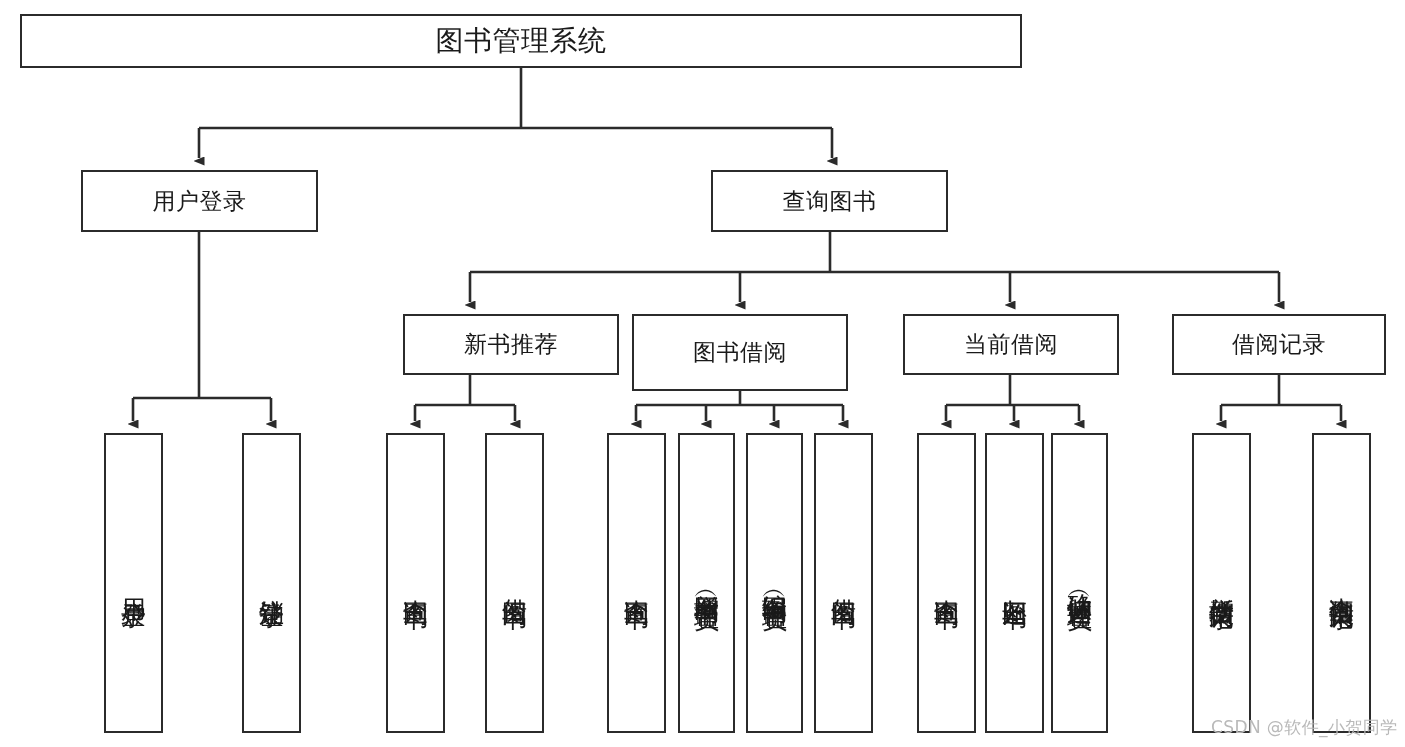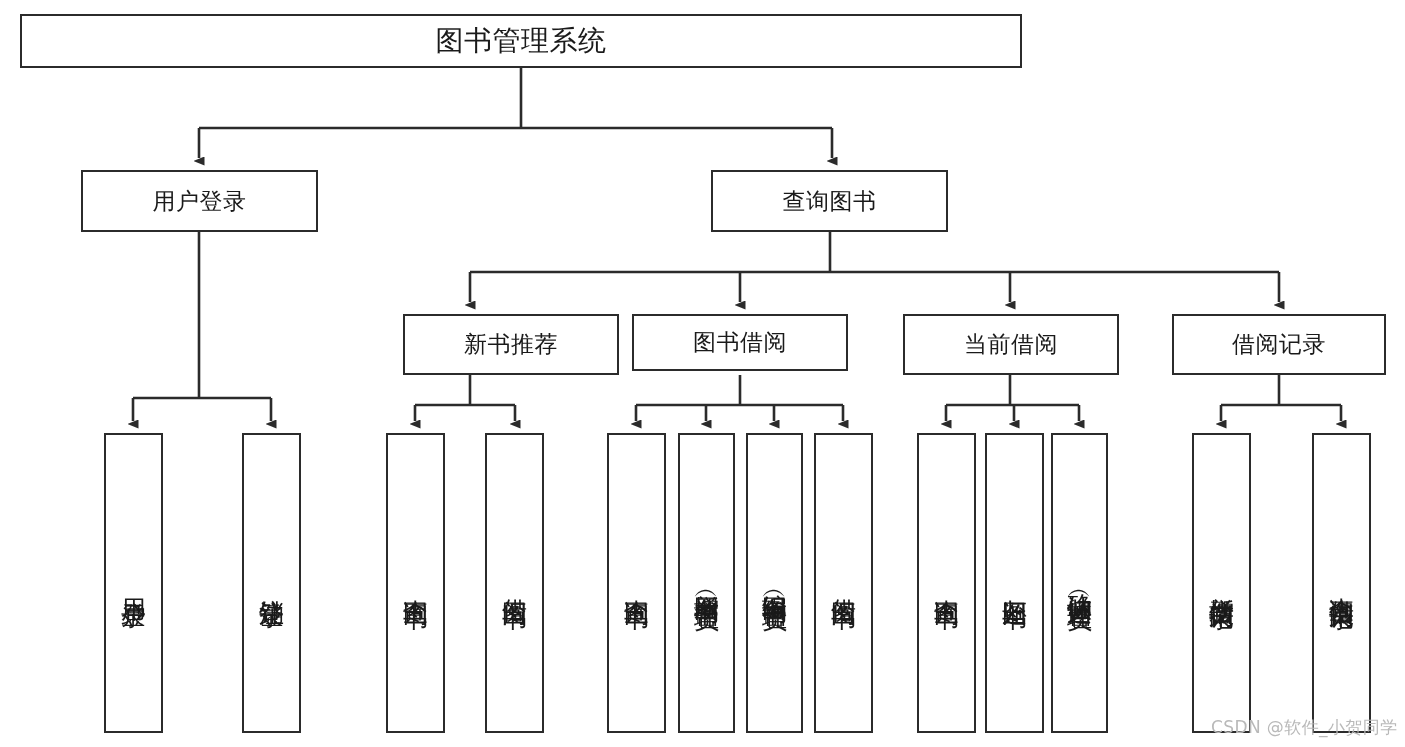--- a/index.html
+++ b/index.html
@@ -134,21 +134,21 @@
   <div class="node h" style="left:81px; top:170px; width:237px; height:62px;">
     <span class="lbl">用户登录</span>
   </div>
   <div class="node h" style="left:711px; top:170px; width:237px; height:62px;">
     <span class="lbl">查询图书</span>
   </div>
 
   <div class="node h" style="left:362px; top:314px; width:216px; height:61px;margin-left:41px;">
     <span class="lbl">新书推荐</span>
   </div>
-  <div class="node h" style="left:632px; top:314px; width:216px; height:57px;">
+  <div class="node h" style="left:632px; top:314px; width:216px; height:77px;">
     <span class="lbl">图书借阅</span>
   </div>
   <div class="node h" style="left:903px; top:314px; width:216px; height:61px;">
     <span class="lbl">当前借阅</span>
   </div>
   <div class="node h" style="left:1172px; top:314px; width:214px; height:61px;">
     <span class="lbl">借阅记录</span>
   </div>
 
   <div class="node v" style="left:104px; top:433px; width:59px; height:300px;">

